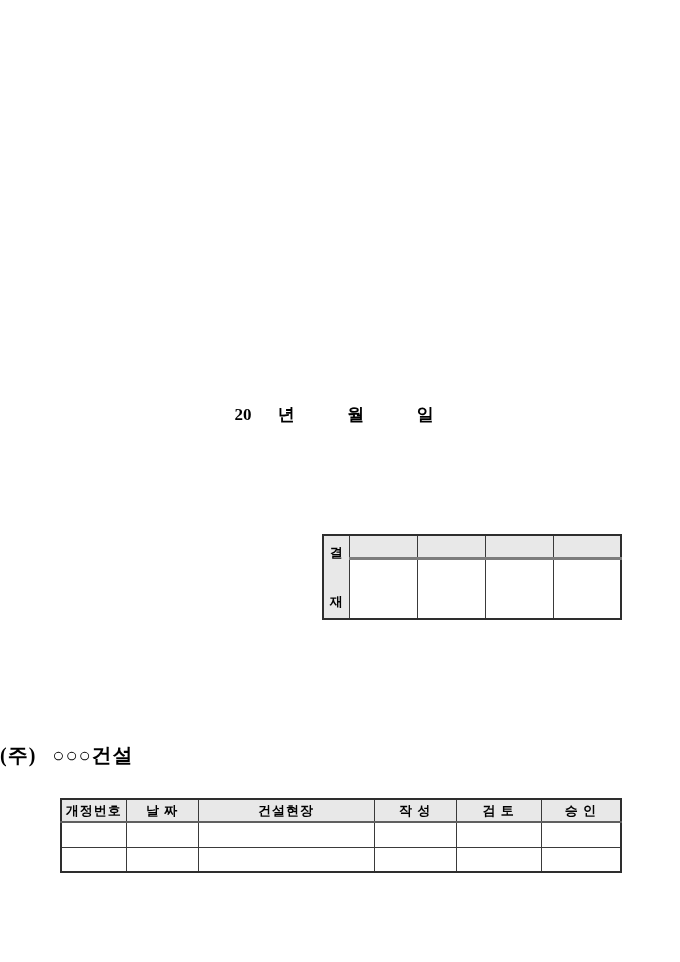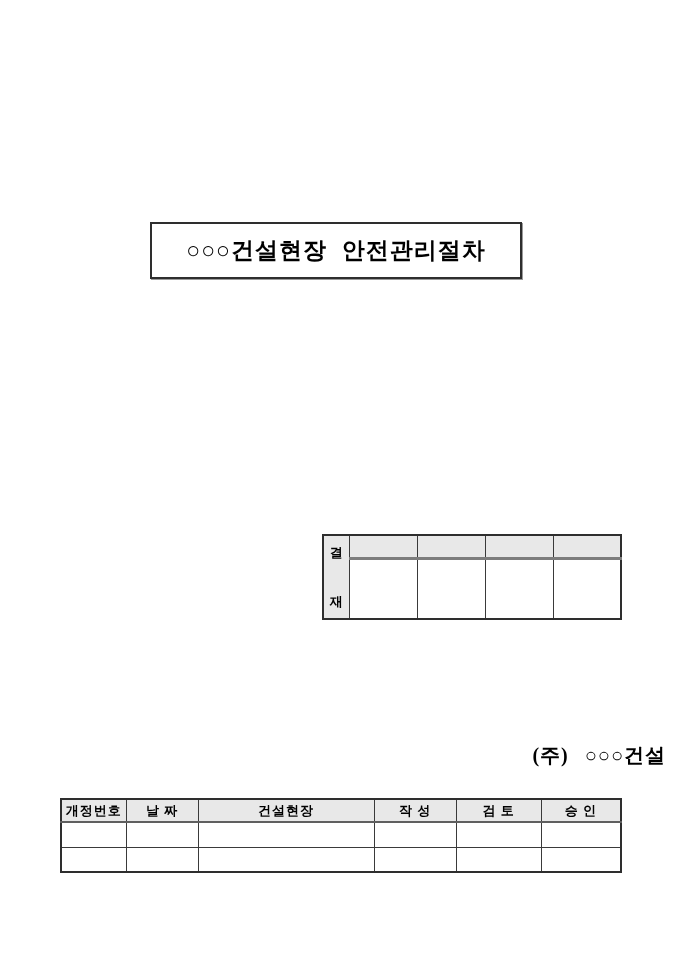--- a/index.html
+++ b/index.html
@@ -57,21 +57,21 @@
   }
   .approval .hdr{
     width:68px;height:23px;background:var(--header-fill);
     border-bottom:3px solid var(--header-rule);
   }
   .approval .bd{width:68px;height:61px;background:#ffffff;}
 
   
   .company-line{
     position:absolute;left:0;top:742px;width:666px;
-    text-align:right;font-size:20px;font-weight:bold;
+    text-align:left;font-size:20px;font-weight:bold;
     letter-spacing:1px;word-spacing:10px;white-space:nowrap;
   }
 
   
   .revision{
     position:absolute;left:60px;top:798px;width:560px;
     border-collapse:collapse;table-layout:fixed;
     border:2px solid #2e2e2e;
   }
   .revision th,.revision td{border:1.5px solid var(--border);padding:0;}
@@ -81,24 +81,22 @@
     border-bottom:2.5px solid #5f5f5f;
     white-space:pre;
   }
   .revision td{height:25px;background:#ffffff;}
 </style>
 </head>
 <body>
 
 <div class="page">
 
-  <div class="title-box">
-    <span class="title">○○○건설현장 안전관리절차</span>
-  </div>
 
+  <div class="date-line">20 년  월  일</div>
 
   <table class="approval">
     <tbody>
       <tr>
         <td class="gj-cell" rowspan="2">
           <div class="gj-stack">
             <span>결</span>
             <span>재</span>
           </div>
         </td>

